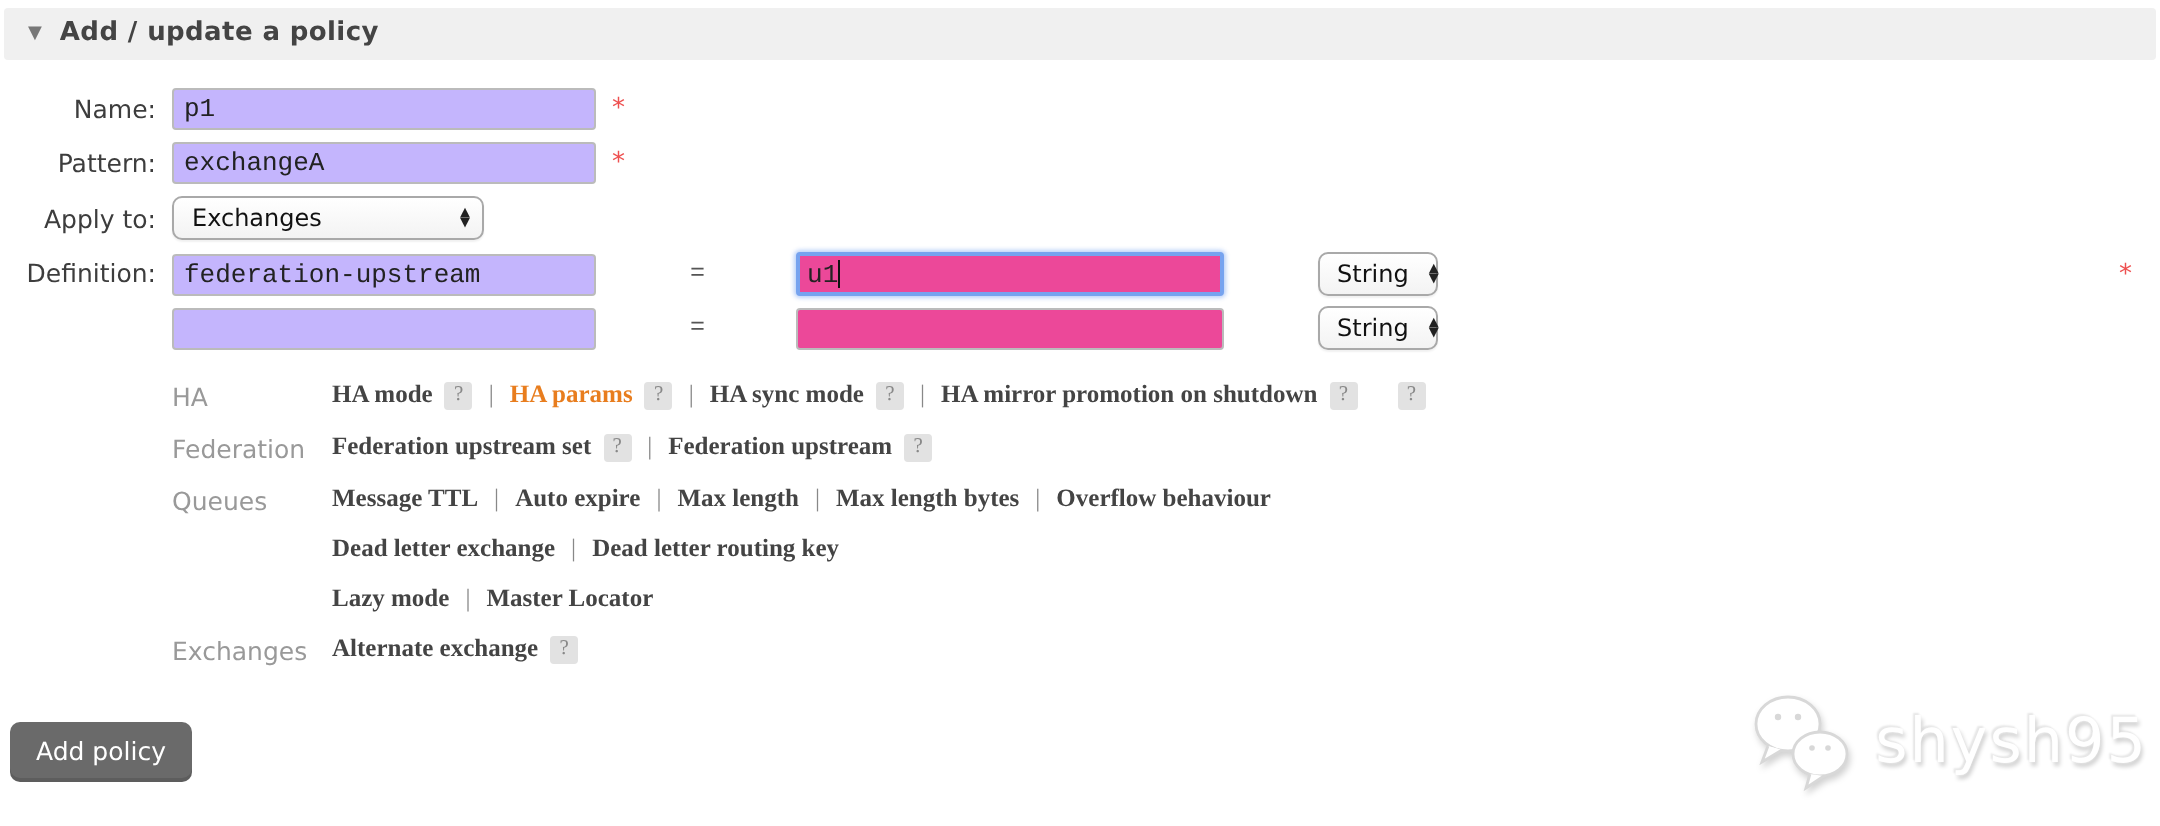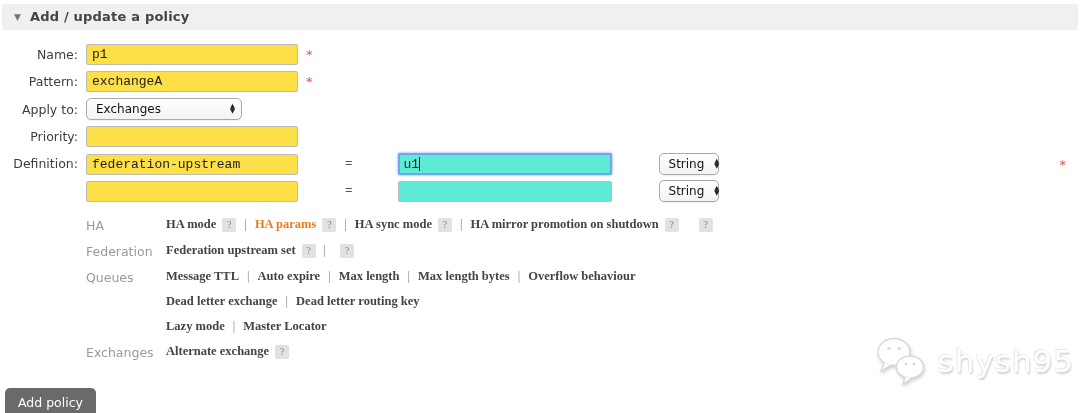--- a/index.html
+++ b/index.html
@@ -18,21 +18,21 @@
 
   .form-area { padding-left: 0; }
   .form-row { display: flex; align-items: center; margin-bottom: 6px; }
   .field-label { width: 78px; text-align: right; margin-right: 8px; color: #3d3d3d; flex: none; }
 
   input.text-input {
     width: 212px; height: 21px;
     border: 1px solid #bbb; border-radius: 2px;
     padding: 0 5px;
     font-family: "Liberation Mono", "DejaVu Sans Mono", monospace;
-    font-size: 13px; color: #222; background: #fde047;
+    font-size: 13px; color: #222; background: #c4b5fd;
     outline: none;
   }
   .required-star { color: #ee5050; margin-left: 8px; font-size: 13px; }
 
   
   .mac-select {
     display: inline-flex; align-items: center;
     height: 22px; background: linear-gradient(#ffffff, #f3f3f3);
     border: 1px solid #a9a9a9; border-radius: 5px;
     padding: 0 6px 0 9px; cursor: pointer;
@@ -46,21 +46,21 @@
 
   
   .def-wrap { display: flex; align-items: flex-start; margin-bottom: 8px; }
   .def-label { width: 78px; text-align: right; margin-right: 8px; color: #3d3d3d; flex: none; padding-top: 3px; }
   .def-rows { flex: 1; }
   .def-row { display: flex; align-items: center; margin-bottom: 5px; gap: 39px; }
   .equals-sign { margin: 0 6px 0 8px; color: #555; font-family: "Liberation Mono", monospace; }
   .fake-input {
     display: inline-flex; align-items: center;
     width: 214px; height: 22px;
-    background: #5eead4; padding: 0 4px;
+    background: #ec4899; padding: 0 4px;
     font-family: "Liberation Mono", "DejaVu Sans Mono", monospace;
     font-size: 13px; color: #222;
   }
   .fake-input.focused {
     border: 2px solid #76a3ef; border-radius: 2px;
     box-shadow: 0 0 2px 1px rgba(100,150,240,0.45);
   }
   .text-caret { width: 1px; height: 14px; background: #111; flex: none; }
   .def-required { margin-left: auto; margin-right: 14px; color: #ee5050; font-size: 13px; }
 
@@ -87,21 +87,21 @@
     background: #6a6a6a; color: #fff;
     border: none; border-radius: 5px;
     padding: 7px 13px 8px 13px;
     font-family: "DejaVu Sans", sans-serif;
     font-size: 12.5px; cursor: pointer;
     box-shadow: inset 0 -2px 0 rgba(0,0,0,0.12);
   }
 
   
   .watermark {
-    position: absolute; right: 6px; bottom: 26px;
+    position: absolute; right: 6px; bottom: 16px;
     display: flex; align-items: center;
     pointer-events: none;
   }
   .watermark-text {
     font-size: 31px; color: #ffffff; letter-spacing: 1px;
     text-shadow: 0 0 1px #ececec, 1px 2px 2px #cfcfcf, -1px -1px 1px #e6e6e6;
   }
   .watermark-icon { margin-right: 4px; filter: drop-shadow(1px 2px 1.5px #d2d2d2); }
 </style>
 </head>
@@ -130,24 +130,20 @@
     <span class="field-label">Apply to:</span>
     <div class="mac-select apply-select">
       <span class="sel-label">Exchanges</span>
       <span class="select-arrows-icon">
         <span>▲</span>
           <span>▼</span>
       </span>
     </div>
   </div>
 
-  <div class="form-row">
-    <span class="field-label">Priority:</span>
-    <input class="text-input" type="text" value="" style="">
-  </div>
 
   <div class="def-wrap">
     <span class="def-label">Definition:</span>
     <div class="def-rows">
       <div class="def-row">
         <input class="text-input" type="text" value="federation-upstream" style="">
         <span class="equals-sign">=</span>
         <div class="fake-input focused">
           <span>u1</span>
             <span class="text-caret"></span>
@@ -199,20 +195,21 @@
           </div>
         </div>
       </div>
       <div class="help-section">
         <span class="help-category">Federation</span>
         <div class="help-lines">
           <div class="help-line">
             <span class="help-link">Federation upstream set</span>
             <span class="help-badge">?</span>
             <span class="help-sep">|</span>
+            <span class="help-link">Federation upstream</span>
             <span class="help-badge">?</span>
           </div>
         </div>
       </div>
       <div class="help-section">
         <span class="help-category">Queues</span>
         <div class="help-lines">
           <div class="help-line">
             <span class="help-link">Message TTL</span>
             <span class="help-sep">|</span>

